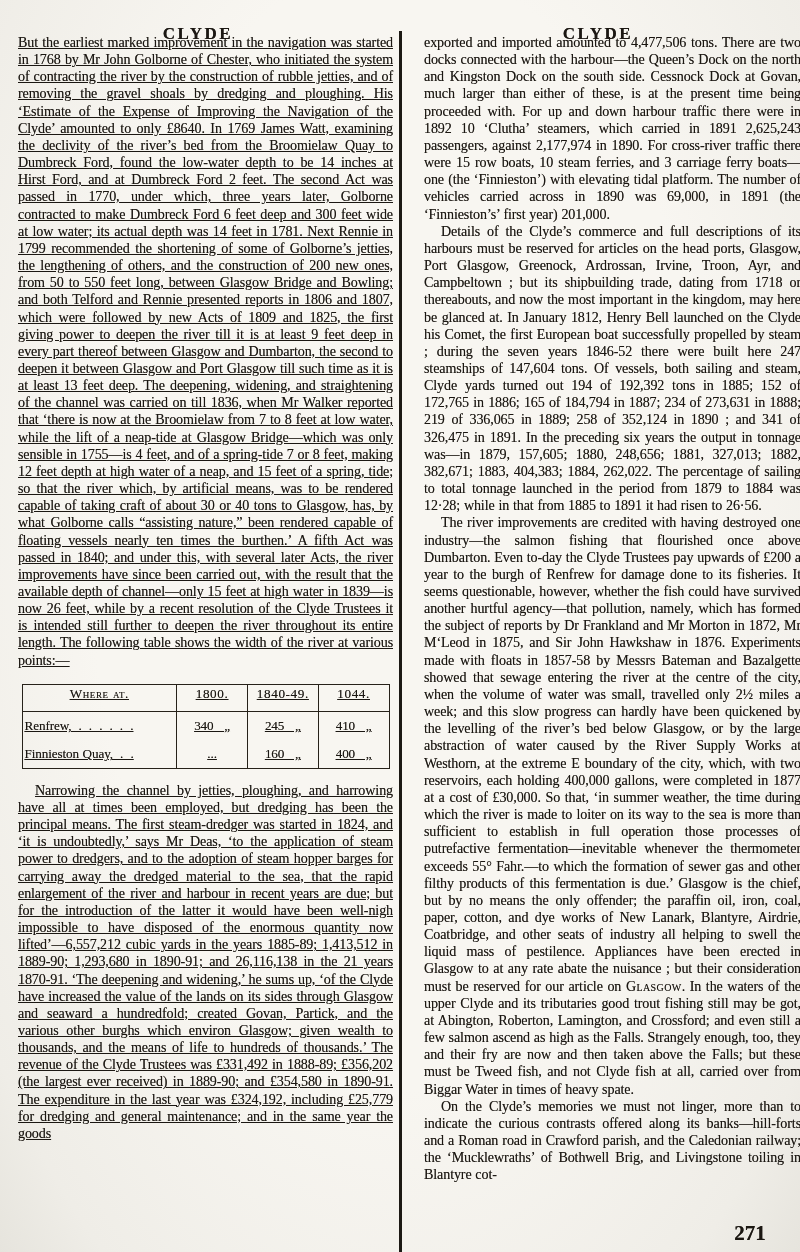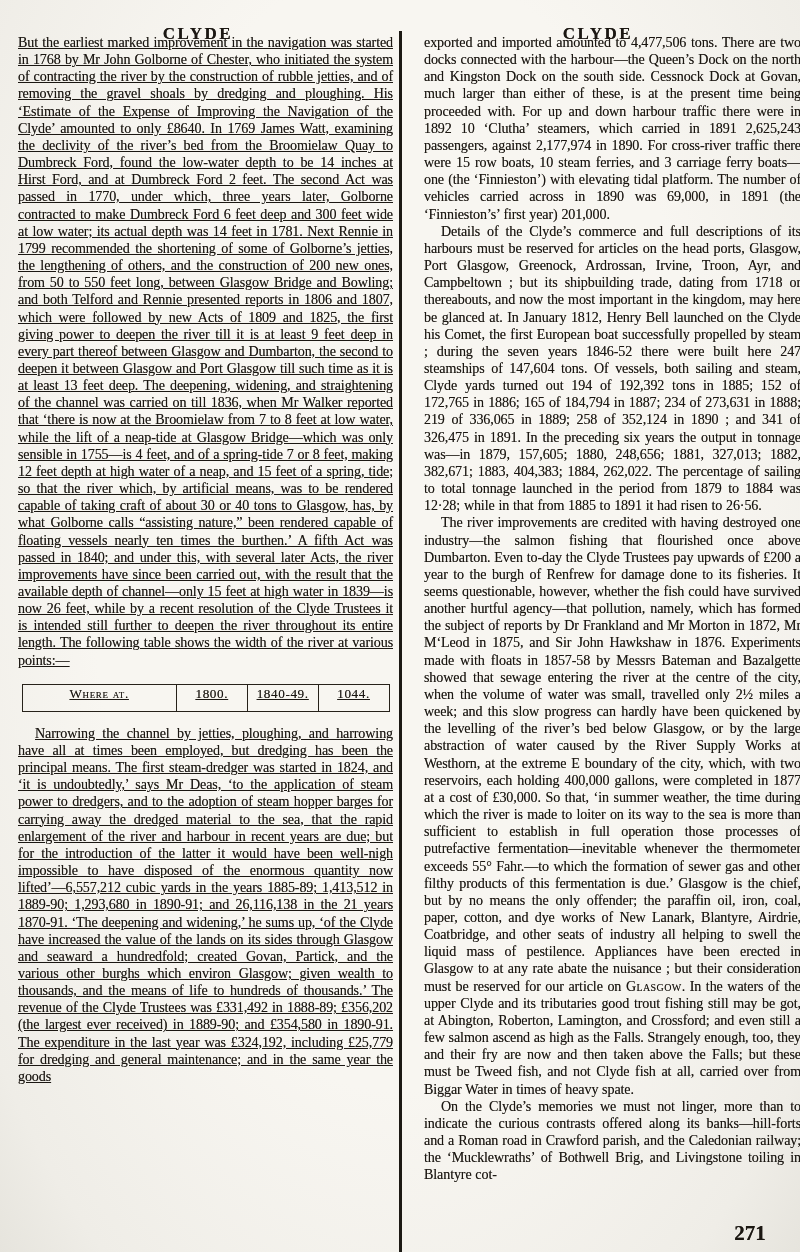--- a/index.html
+++ b/index.html
@@ -85,20 +85,32 @@
     <table class="width-table">
       <thead>
         <tr>
           <th class="c1">Where at.</th>
           <th class="cn">1800.</th>
           <th class="cn">1840-49.</th>
           <th class="cn">1044.</th>
         </tr>
       </thead>
       <tbody>
+        <tr>
+          <td class="place">Renfrew,&nbsp; .&nbsp; .&nbsp; .&nbsp; .&nbsp; .&nbsp; .</td>
+          <td class="num">340&nbsp;&nbsp;&nbsp;„</td>
+          <td class="num">245&nbsp;&nbsp;&nbsp;„</td>
+          <td class="num">410&nbsp;&nbsp;&nbsp;„</td>
+        </tr>
+        <tr>
+          <td class="place">Finnieston Quay,&nbsp; .&nbsp; .</td>
+          <td class="num">...</td>
+          <td class="num">160&nbsp;&nbsp;&nbsp;„</td>
+          <td class="num">400&nbsp;&nbsp;&nbsp;„</td>
+        </tr>
       </tbody>
     </table>
 
     <p class="para indent">Narrowing the channel by jetties, ploughing, and harrowing have all at times been employed, but dredging has been the principal means.  The first steam-dredger was started in 1824, and ‘it is undoubtedly,’ says Mr Deas, ‘to the application of steam power to dredgers, and to the adoption of steam hopper barges for carrying away the dredged material to the sea, that the rapid enlargement of the river and harbour in recent years are due; but for the introduction of the latter it would have been well-nigh impossible to have disposed of the enormous quantity now lifted’—6,557,212 cubic yards in the years 1885-89; 1,413,512 in 1889-90; 1,293,680 in 1890-91; and 26,116,138 in the 21 years 1870-91.  ‘The deepening and widening,’ he sums up, ‘of the Clyde have increased the value of the lands on its sides through Glasgow and seaward a hundredfold; created Govan, Partick, and the various other burghs which environ Glasgow; given wealth to thousands, and the means of life to hundreds of thousands.’  The revenue of the Clyde Trustees was £331,492 in 1888-89; £356,202 (the largest ever received) in 1889-90; and £354,580 in 1890-91.  The expenditure in the last year was £324,192, including £25,779 for dredging and general maintenance; and in the same year the goods</p>
   </div>
 
   <div class="col right">
     <p class="para">exported and imported amounted to 4,477,506 tons. There are two docks connected with the harbour—the Queen’s Dock on the north and Kingston Dock on the south side.  Cessnock Dock at Govan, much larger than either of these, is at the present time being proceeded with.  For up and down harbour traffic there were in 1892 10 ‘Clutha’ steamers, which carried in 1891 2,625,243 passengers, against 2,177,974 in 1890.  For cross-river traffic there were 15 row boats, 10 steam ferries, and 3 carriage ferry boats—one (the ‘Finnieston’) with elevating tidal platform.  The number of vehicles carried across in 1890 was 69,000, in 1891 (the ‘Finnieston’s’ first year) 201,000.</p>
     <p class="para indent"><span>Details of the Clyde’s commerce and full descriptions of its harbours must be reserved for articles on the head ports, Glasgow, Port Glasgow, Greenock, Ardrossan, Irvine, Troon, Ayr, and Campbeltown ; but its shipbuilding trade, dating from 1718 or thereabouts, and now the most important in the kingdom, may here be glanced at.  In January 1812, Henry Bell launched on the Clyde his </span><span class="italic">Comet</span><span>, the first European boat successfully propelled by steam ; during the seven years 1846-52 there were built here 247 steamships of 147,604 tons. Of vessels, both sailing and steam, Clyde yards turned out 194 of 192,392 tons in 1885; 152 of 172,765 in 1886; 165 of 184,794 in 1887; 234 of 273,631 in 1888; 219 of 336,065 in 1889; 258 of 352,124 in 1890 ; and 341 of 326,475 in 1891.  In the preceding six years the output in tonnage was—in 1879, 157,605; 1880, 248,656; 1881, 327,013; 1882, 382,671; 1883, 404,383; 1884, 262,022. The percentage of sailing to total tonnage launched in the period from 1879 to 1884 was 12·28; while in that from 1885 to 1891 it had risen to 26·56.</span></p>
     <p class="para indent"><span>The river improvements are credited with having destroyed one industry—the salmon fishing that flourished once above Dumbarton.  Even to-day the Clyde Trustees pay upwards of £200 a year to the burgh of Renfrew for damage done to its fisheries.  It seems questionable, however, whether the fish could have survived another hurtful agency—that pollution, namely, which has formed the subject of reports by Dr Frankland and Mr Morton in 1872, Mr M‘Leod in 1875, and Sir John Hawkshaw in 1876.  Experiments made with floats in 1857-58 by Messrs Bateman and Bazalgette showed that sewage entering the river at the centre of the city, when the volume of water was small, travelled only 2½ miles a week; and this slow progress can hardly have been quickened by the levelling of the river’s bed below Glasgow, or by the large abstraction of water caused by the River Supply Works at Westhorn, at the extreme E boundary of the city, which, with two reservoirs, each holding 400,000 gallons, were completed in 1877 at a cost of £30,000.  So that, ‘in summer weather, the time during which the river is made to loiter on its way to the sea is more than sufficient to establish in full operation those processes of putrefactive fermentation—inevitable whenever the thermometer exceeds 55° Fahr.—to which the formation of sewer gas and other filthy products of this fermentation is due.’  Glasgow is the chief, but by no means the only offender; the paraffin oil, iron, coal, paper, cotton, and dye works of New Lanark, Blantyre, Airdrie, Coatbridge, and other seats of industry all helping to swell the liquid mass of pestilence.  Appliances have been erected in Glasgow to at any rate abate the nuisance ; but their consideration must be reserved for our article on </span><span class="smallcaps">Glasgow</span><span>.  In the waters of the upper Clyde and its tributaries good trout fishing still may be got, at Abington, Roberton, Lamington, and Crossford; and even still a few salmon ascend as high as the Falls.  Strangely enough, too, they and their fry are now and then taken above the Falls; but these must be Tweed fish, and not Clyde fish at all, carried over from Biggar Water in times of heavy spate.</span></p>

